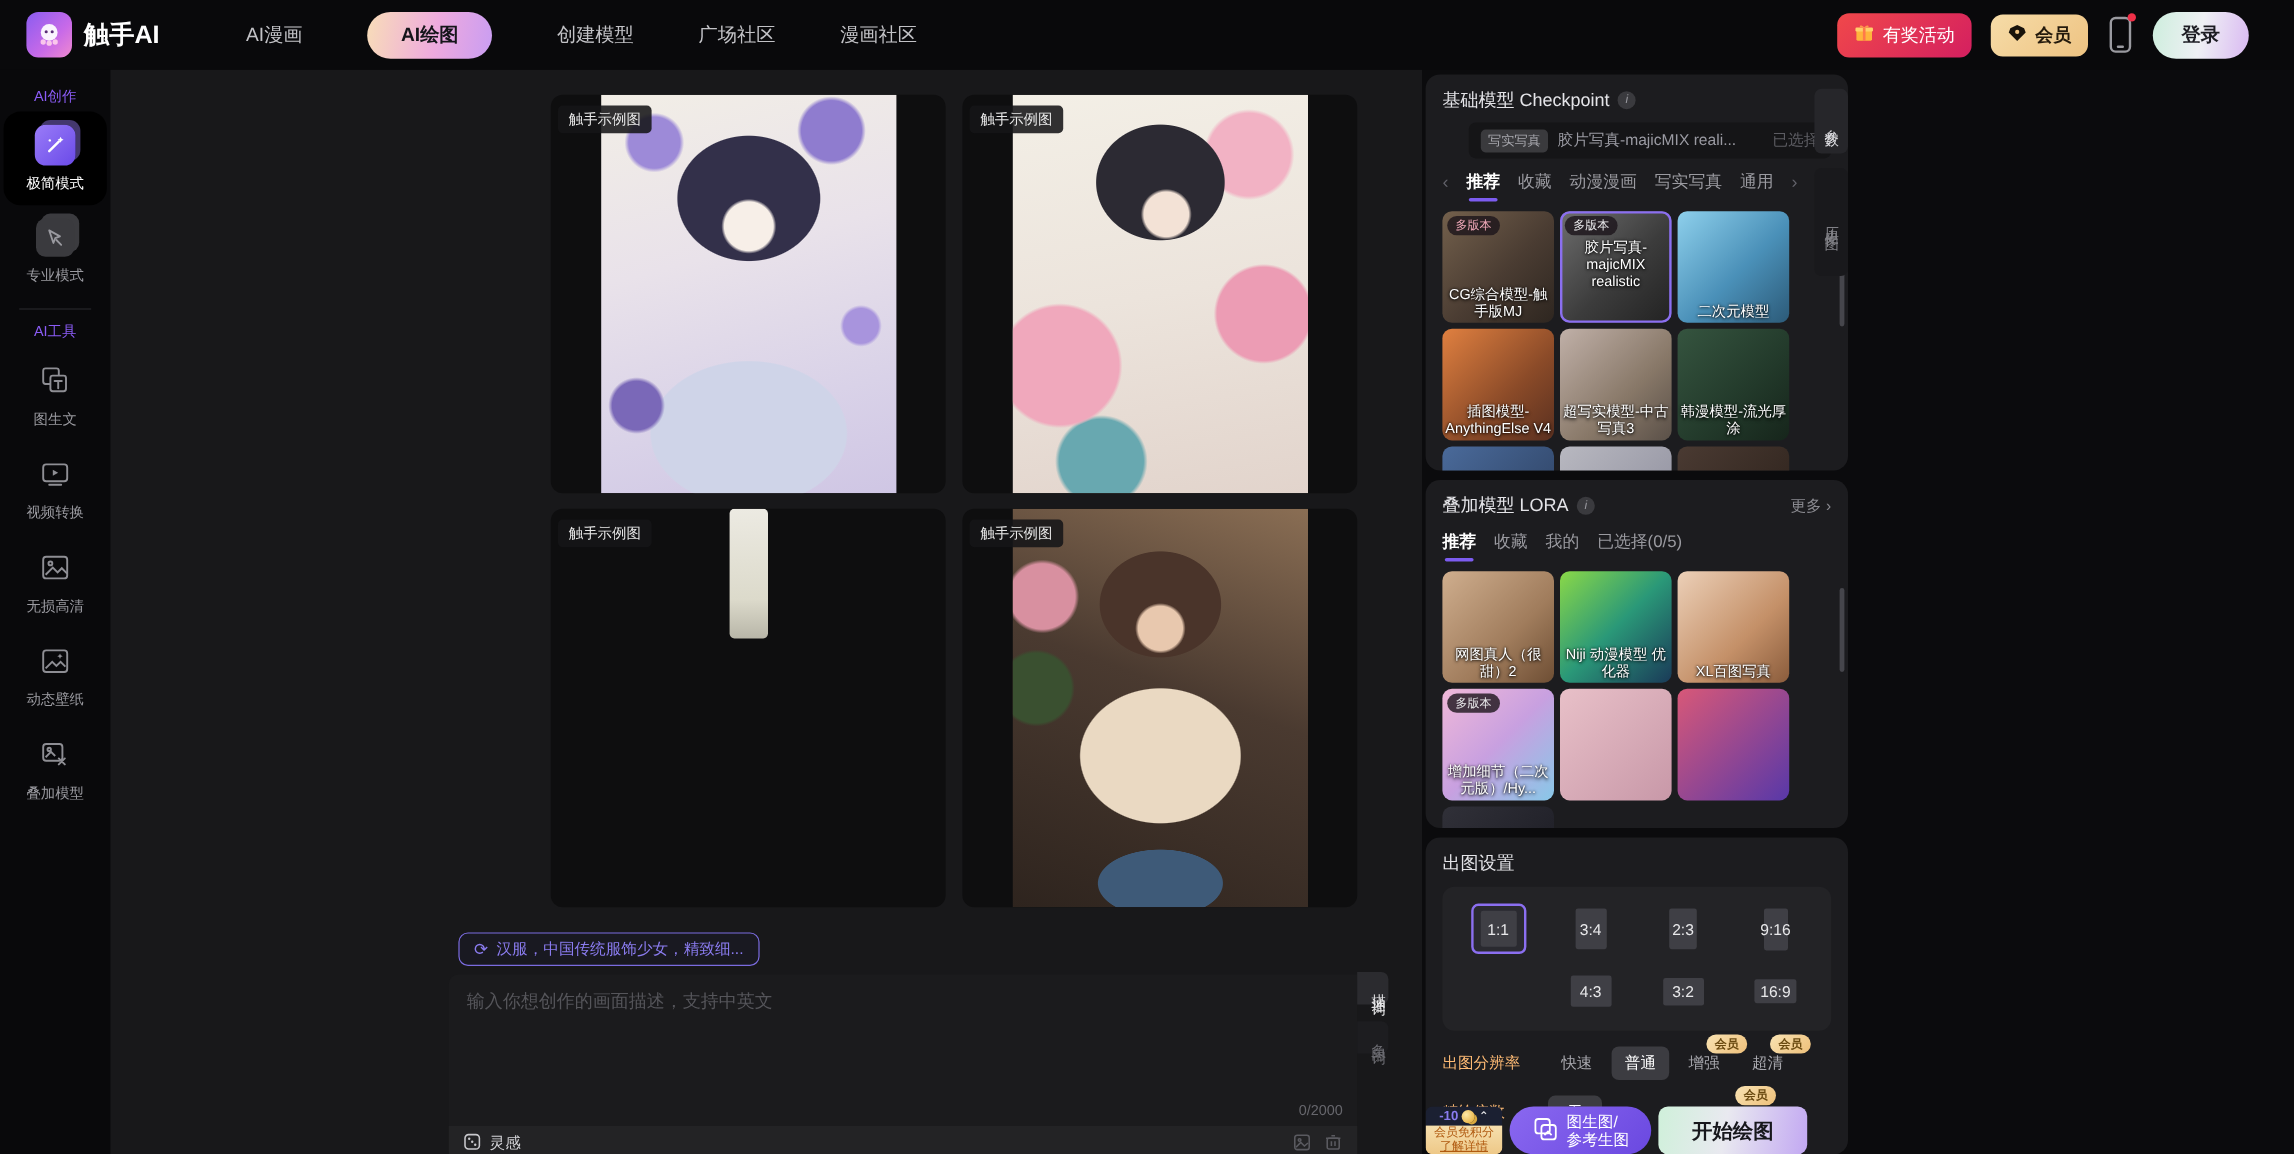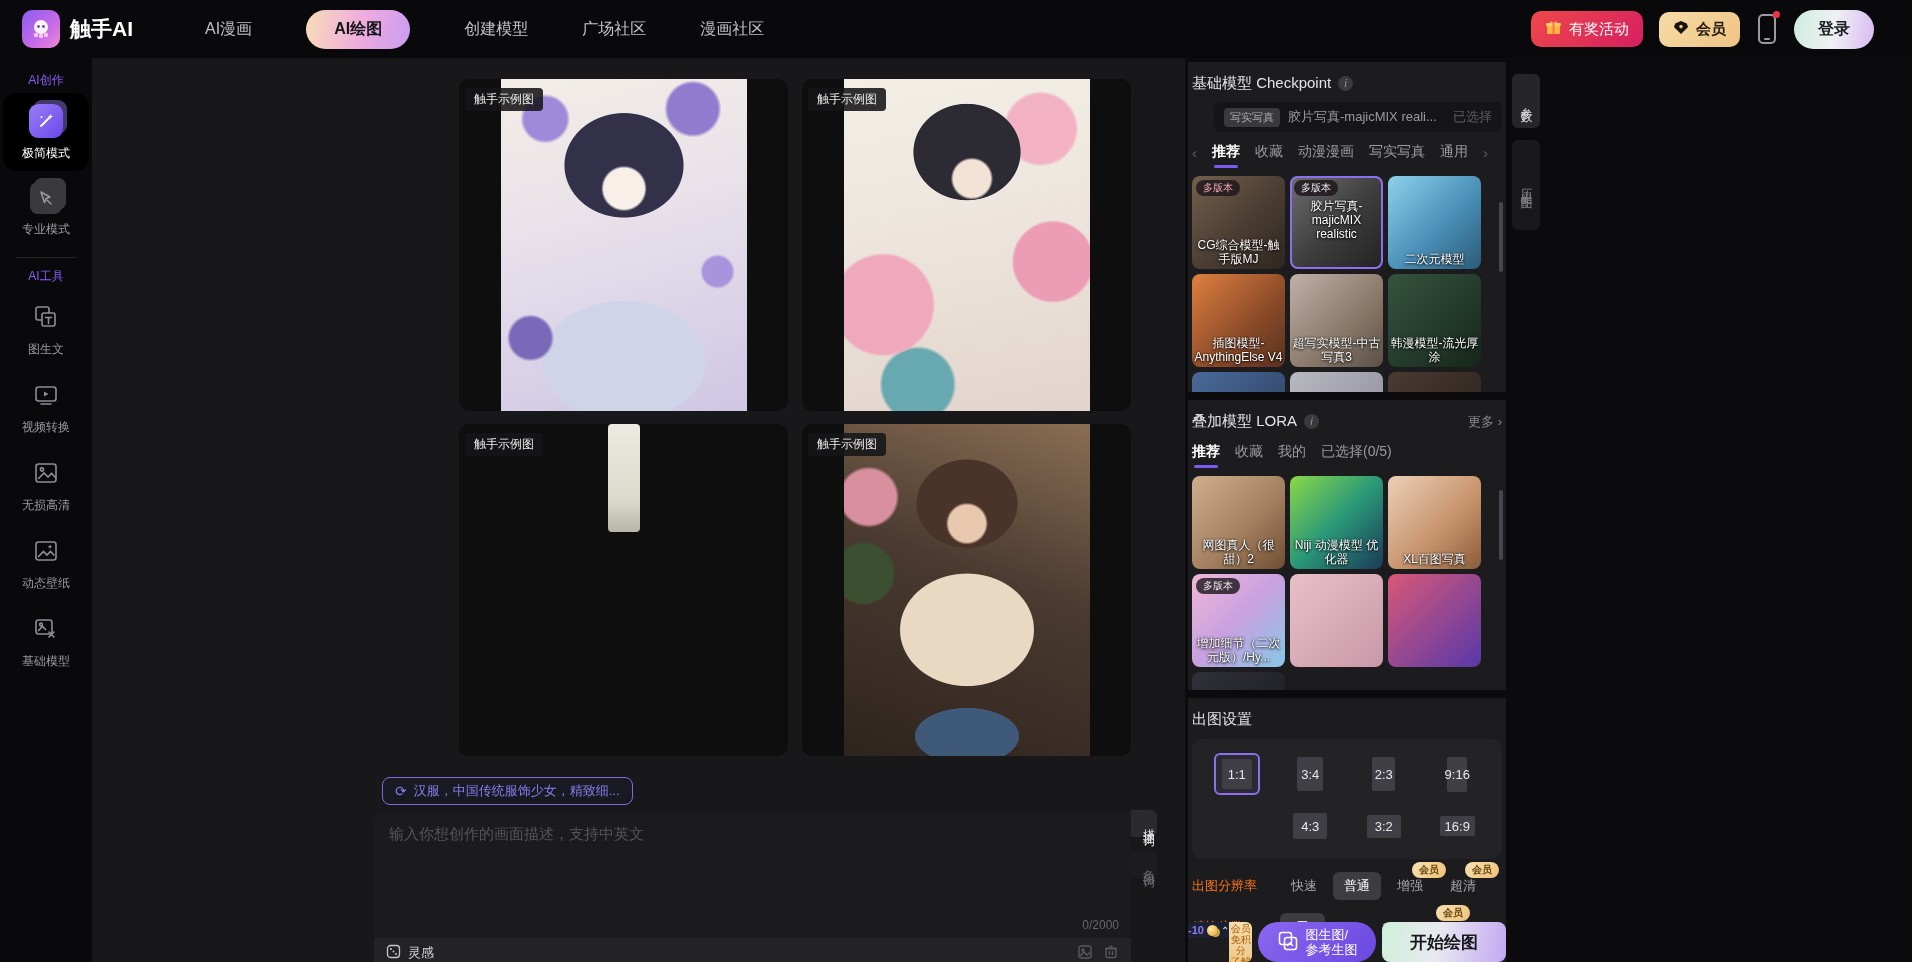--- a/index.html
+++ b/index.html
@@ -102,22 +102,22 @@
   .char-count { position:absolute; right:12px; bottom:6px; color:#66666c; font-size:12px; }
   .inspo-row { width:757px; height:30px; background:#232325; border-radius:0 0 0 8px;
     display:flex; align-items:center; gap:7px; padding:0 12px; font-size:13px; color:#d2d2d6; }
   .inspo-icons { margin-left:auto; display:flex; gap:10px; }
   .vtabs { position:absolute; left:757px; top:33px; display:flex; flex-direction:column; }
   .vtab { writing-mode:vertical-rl; text-orientation:upright; letter-spacing:3px; font-size:12px;
     padding:9px 0; width:26px; text-align:center; border-radius:0 6px 6px 0; cursor:pointer; }
   .vtab.active { background:#2b2b2f; color:#e8e8ea; }
   .vtab.inactive { background:#1d1d20; color:#6e6e74; margin-top:14px; }
   
-  .panel-card { position:absolute; left:1188px; width:318px; background:#1c1c1f;
-    border-radius:0; padding:12px 4px; overflow:hidden; }
+  .panel-card { position:absolute; left:1188px; width:352px; background:#1c1c1f;
+    border-radius:12px; padding:12px 14px; overflow:hidden; }
   .panel-head { display:flex; align-items:center; gap:7px; font-size:15px; color:#e4e4e8; }
   .info-i { width:15px; height:15px; border-radius:50%; background:#3a3a3e; color:#9a9aa0;
     font-size:10px; display:inline-flex; align-items:center; justify-content:center; font-style:italic; }
   .more-link { margin-left:auto; color:#8a8a90; font-size:13px; cursor:pointer; }
   .sel-bar { margin-top:9px; background:#151517; border-radius:6px; height:30px;
     display:flex; align-items:center; gap:8px; padding:0 10px; margin-left:22px; }
   .sel-tag { background:#3a3a3d; color:#a8a8ae; font-size:11px; padding:2px 6px; border-radius:4px; white-space:nowrap; }
   .sel-name { color:#9a9aa2; font-size:13px; flex:1; white-space:nowrap; overflow:hidden; }
   .sel-status { color:#5c5c62; font-size:13px; white-space:nowrap; }
   .tab-row { margin-top:11px; display:flex; align-items:center; gap:15px; font-size:14px; color:#9a9aa0; }
@@ -155,29 +155,29 @@
   .lrs3 { background:linear-gradient(135deg,#303038,#181820); }
   
   .aspect-box { margin-top:10px; background:#232326; border-radius:10px; padding:14px 8px 12px;
     display:grid; grid-template-columns:repeat(4,1fr); row-gap:10px; justify-items:center; }
   .ar-btn { position:relative; width:46px; height:42px; display:flex; align-items:center;
     justify-content:center; border-radius:6px; font-size:13px; color:#e8e8ea; cursor:pointer; }
   .ar-btn .ar-shape { position:absolute; background:#3f3f45; border-radius:2px; }
   .ar-btn span { position:relative; z-index:1; }
   .ar-btn.selected { border:2px solid #8b6ff0; background:#2a2a30; }
   .opt-row { margin-top:13px; display:flex; align-items:center; font-size:13px; }
-  .opt-label { color:#f97316; width:88px; flex:none; }
+  .opt-label { color:#fdba74; width:88px; flex:none; }
   .opt { position:relative; color:#a8a8ae; padding:5px 11px; border-radius:6px; margin-right:5px;
     cursor:pointer; white-space:nowrap; }
   .opt.selected { background:#3c3c41; color:#fff; }
   .vip-badge { position:absolute; top:-10px; right:-12px; font-size:10px; padding:1px 7px;
     border-radius:8px; background:linear-gradient(135deg,#f8e2b2,#eec07a); color:#6a4a10; font-weight:bold; }
   
   .action-bar { position:absolute; left:1188px; top:922px; width:318px; height:40px; display:flex; gap:6px; }
-  .cost-box { width:64px; display:flex; flex-direction:row; border-radius:6px; overflow:hidden; flex:none;justify-content:flex-end; }
+  .cost-box { width:64px; display:flex; flex-direction:column; border-radius:6px; overflow:hidden; flex:none;justify-content:flex-end; }
   .cost-top { background:#1b2032; height:16px; display:flex; align-items:center; justify-content:center;
     gap:3px; font-size:11px; color:#8a7cf0; font-weight:bold; }
   .cost-top .chev-up { color:#e8e8ea; font-weight:normal; font-size:10px; }
   .cost-bottom { flex:1; background:linear-gradient(180deg,#f6dfae,#eec887); color:#b05a10;
     font-size:10px; line-height:11px; text-align:center; padding-top:1px; }
   .cost-bottom .u { text-decoration:underline; }
   .btn-i2i { flex:0 0 118px; background:linear-gradient(135deg,#8a68f0,#6a48e0); border-radius:20px;
     display:flex; align-items:center; justify-content:center; gap:7px; font-size:13px;
     line-height:15px; color:#fff; cursor:pointer; }
   .btn-generate { flex:1; background:linear-gradient(100deg,#cff0da 0%,#e9e9f0 45%,#c2a8f2 100%);
@@ -310,21 +310,21 @@
   </div>
   <div class="side-item">
     <div class="side-icon">
       <svg width="26" height="26" viewBox="0 0 26 26" fill="none" stroke="#8e8e94" stroke-width="1.6">
           <rect x="3" y="4" width="16" height="14" rx="2.5"></rect>
           <circle cx="8" cy="8.5" r="1.4"></circle>
           <path d="M5 15 L9.5 10.5 L13 14"></path>
           <path d="M16 16 l5 5 M21 16 l-5 5" stroke-linecap="round"></path>
         </svg>
     </div>
-    <div>基础模型</div>
+    <div>叠加模型</div>
   </div>
 </div>
 
 <div class="canvas">
 
   <div class="sample-card" style="left:367px;top:21px;">
     <div class="sample-badge">触手示例图</div>
     <div class="sample-img img-hanfu"></div>
   </div>
   <div class="sample-card" style="left:710px;top:21px;">

